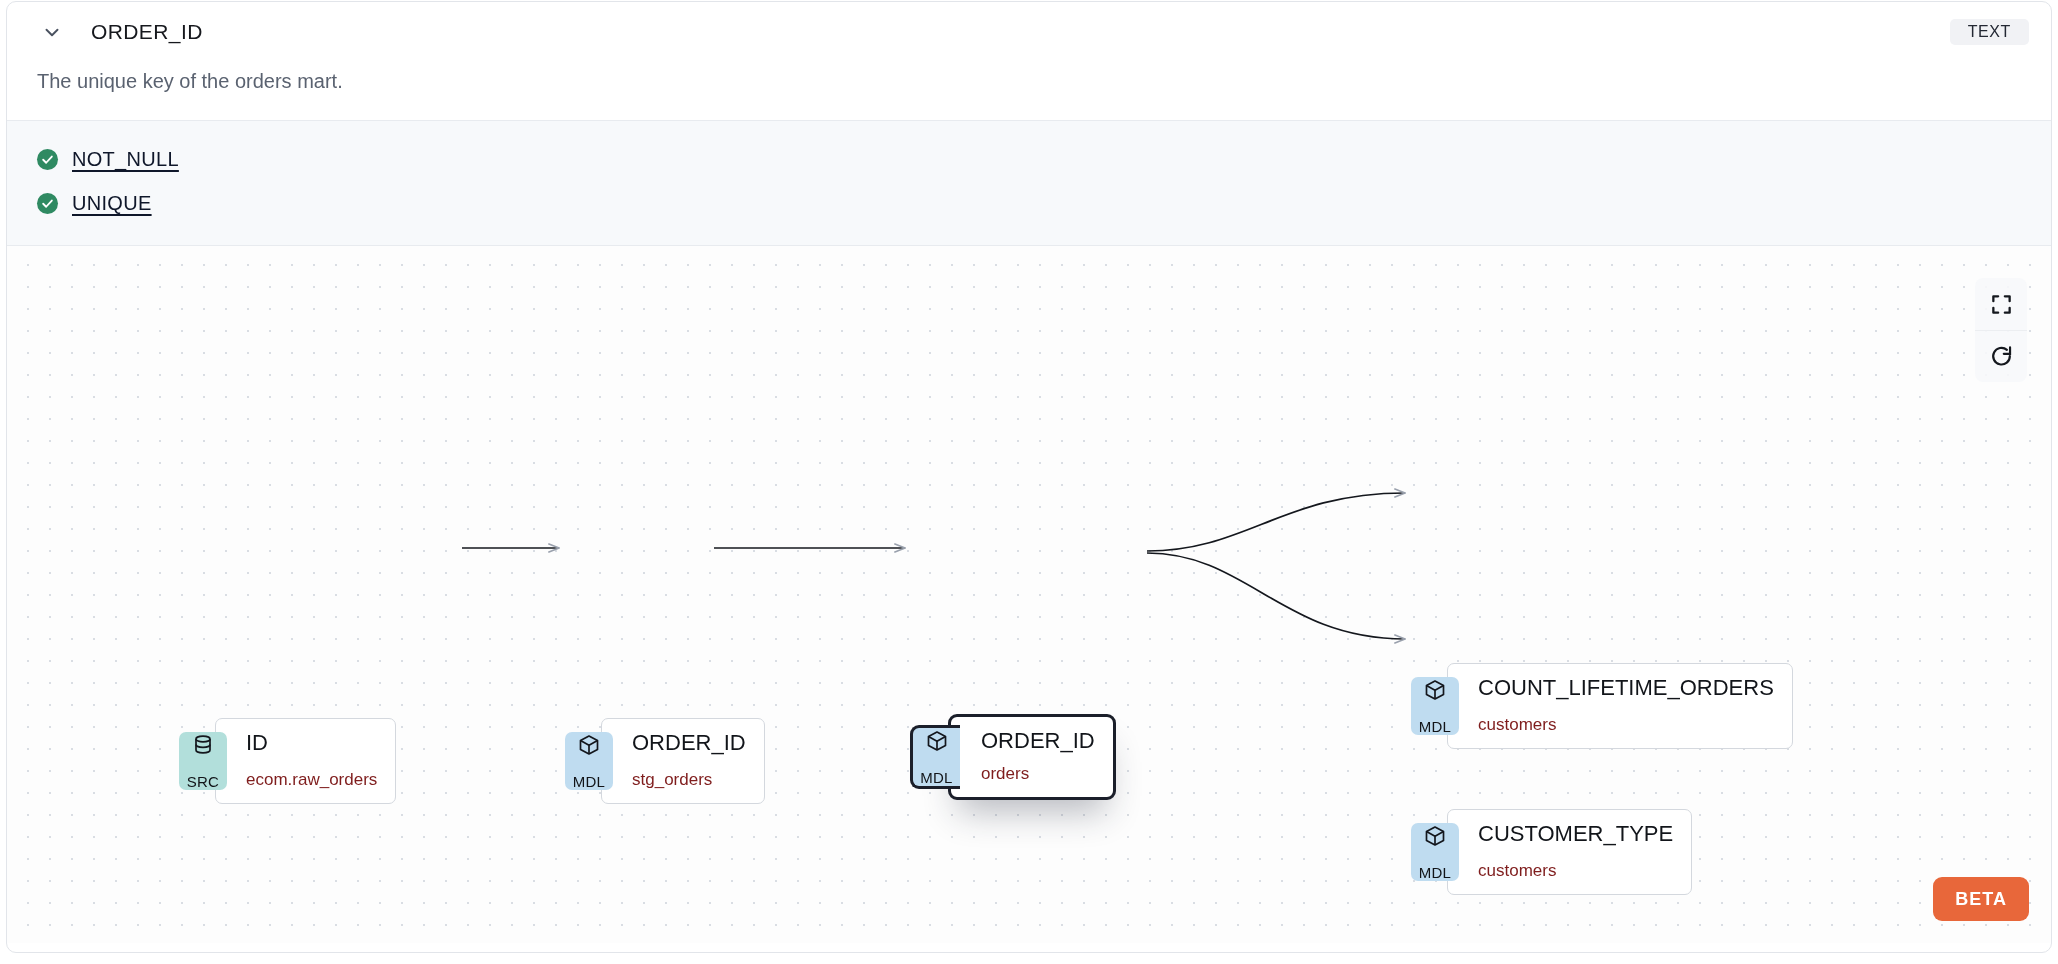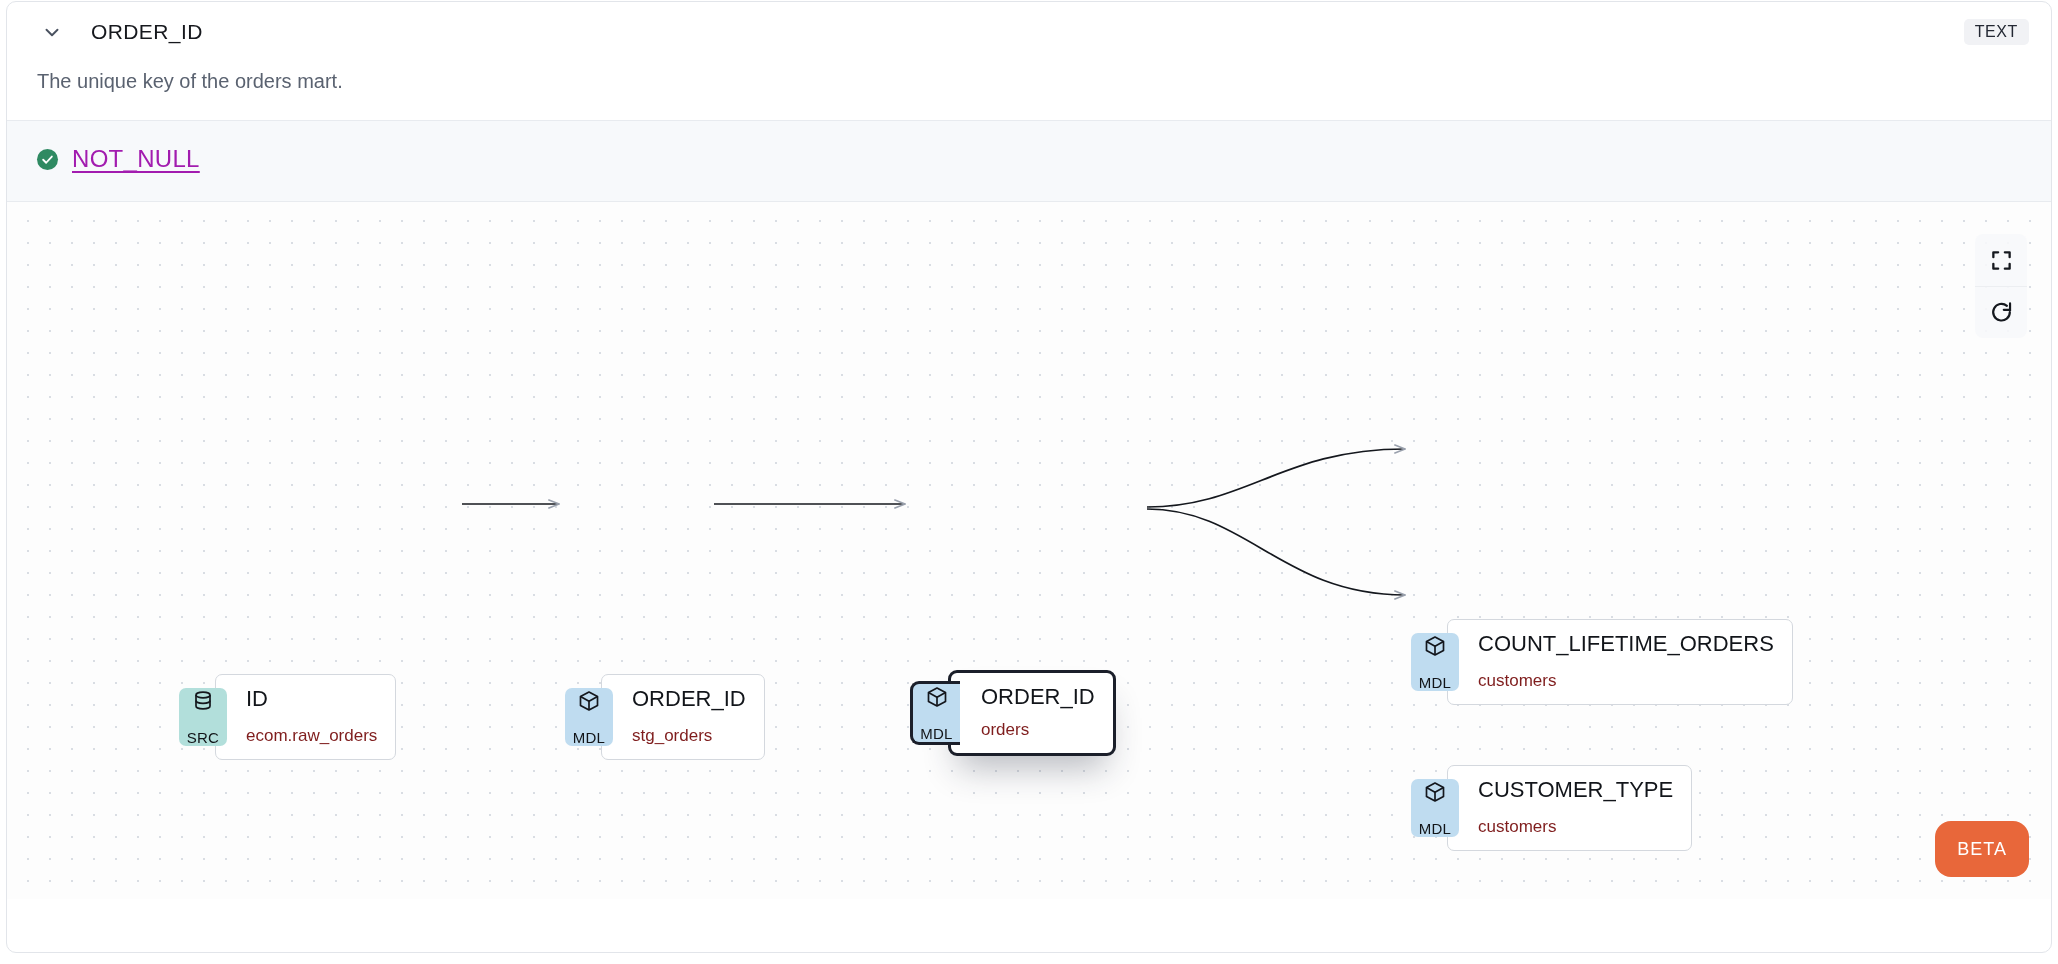--- a/index.html
+++ b/index.html
@@ -43,21 +43,21 @@
     color: #16181d;
     font-weight: 400;
     white-space: nowrap;
   }
   .type-badge {
     margin-left: auto;
     background: #f1f2f5;
     color: #232833;
     font-size: 16px;
     letter-spacing: 0.6px;
-    padding: 5px 11px;
+    padding: 5px 18px;
     border-radius: 5px;
     line-height: 1;
     white-space: nowrap;
   }
 
   .description {
     padding: 6px 30px 26px 30px;
     font-size: 20px;
     color: #5a6270;
     line-height: 1.3;
@@ -78,22 +78,22 @@
   }
   .check-icon {
     width: 21px; height: 21px;
     border-radius: 50%;
     background: #2f8a62;
     display: flex; align-items: center; justify-content: center;
     flex: 0 0 auto;
   }
   .check-icon svg { display:block; }
   .test-link {
-    font-size: 24px;
-    color: #a21caf;
+    font-size: 20px;
+    color: #0f172a;
     text-decoration: underline;
     text-underline-offset: 4px;
     letter-spacing: 0.3px;
     cursor: pointer;
   }
 
   
   .lineage {
     position: relative;
     width: 100%;
@@ -190,24 +190,24 @@
   }
   .ctrl-btn + .ctrl-btn { border-top: 1px solid #eceef1; }
   .ctrl-btn svg { display: block; }
 
   .beta-badge {
     position: absolute;
     right: 22px; bottom: 22px;
     background: #e8673a;
     color: #ffffff;
     font-size: 18px;
-    font-weight: normal;
+    font-weight: bold;
     letter-spacing: 1px;
-    padding: 19px 22px;
-    border-radius: 16px;
+    padding: 13px 22px;
+    border-radius: 9px;
     line-height: 1;
     cursor: pointer;
   }
 </style>
 </head>
 <body>
 
 <div class="card">
 
   <div class="header-row">
@@ -223,20 +223,28 @@
   <div class="description">The unique key of the orders mart.</div>
 
   <div class="tests-panel">
     <div class="test-row">
       <span class="check-icon">
         <svg width="13" height="13" viewBox="0 0 24 24" fill="none" stroke="#ffffff" stroke-width="3.4" stroke-linecap="round" stroke-linejoin="round">
           <polyline points="4 12.5 9.5 18 20 6.5"></polyline>
         </svg>
       </span>
       <a class="test-link">NOT_NULL</a>
+    </div>
+    <div class="test-row">
+      <span class="check-icon">
+        <svg width="13" height="13" viewBox="0 0 24 24" fill="none" stroke="#ffffff" stroke-width="3.4" stroke-linecap="round" stroke-linejoin="round">
+          <polyline points="4 12.5 9.5 18 20 6.5"></polyline>
+        </svg>
+      </span>
+      <a class="test-link">UNIQUE</a>
     </div>
   </div>
 
   <div class="lineage">
 
     <svg class="edges" width="2046" height="697" viewBox="0 0 2046 697">
       <defs>
         <marker id="arr" viewBox="0 0 10 10" refX="9" refY="5" markerWidth="7" markerHeight="7" orient="auto-start-reverse">
           <path d="M 0 1.5 L 9 5 L 0 8.5" fill="none" stroke="#9aa1ad" stroke-width="1.3"></path>
         </marker>

